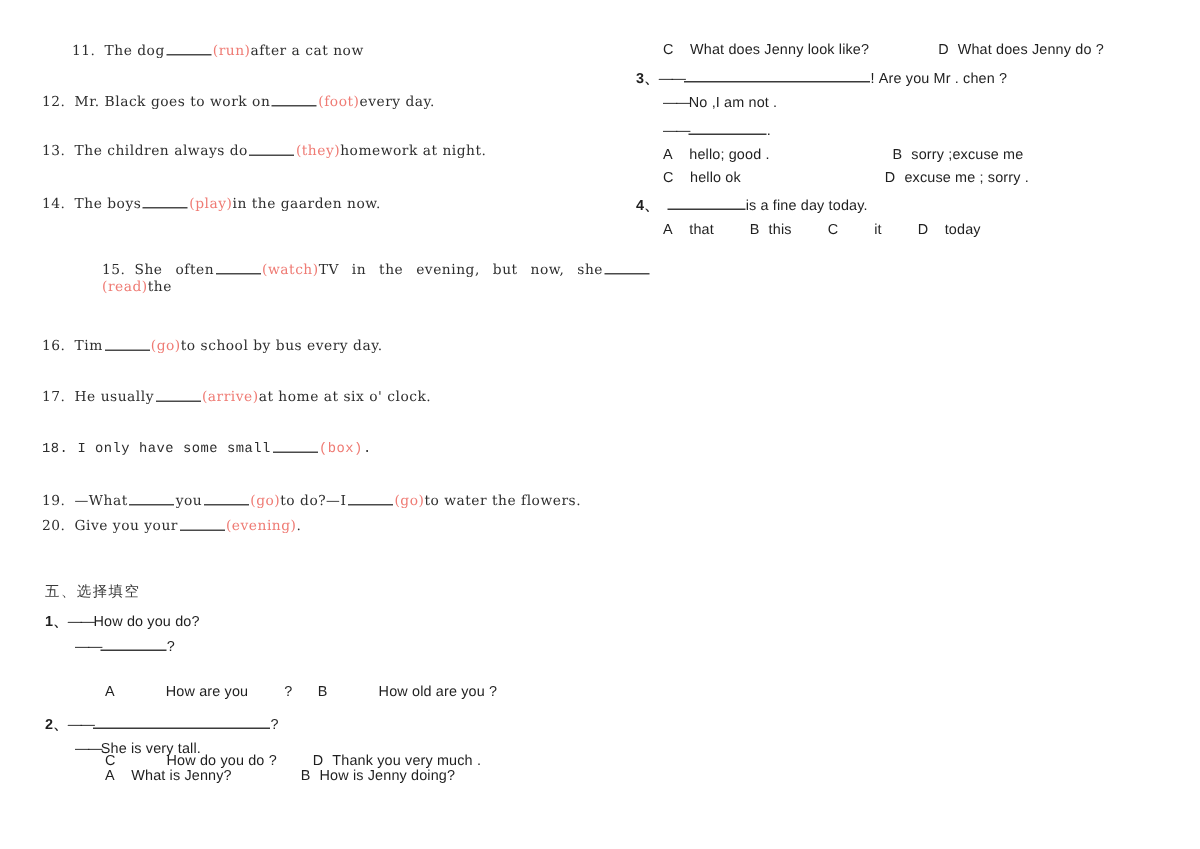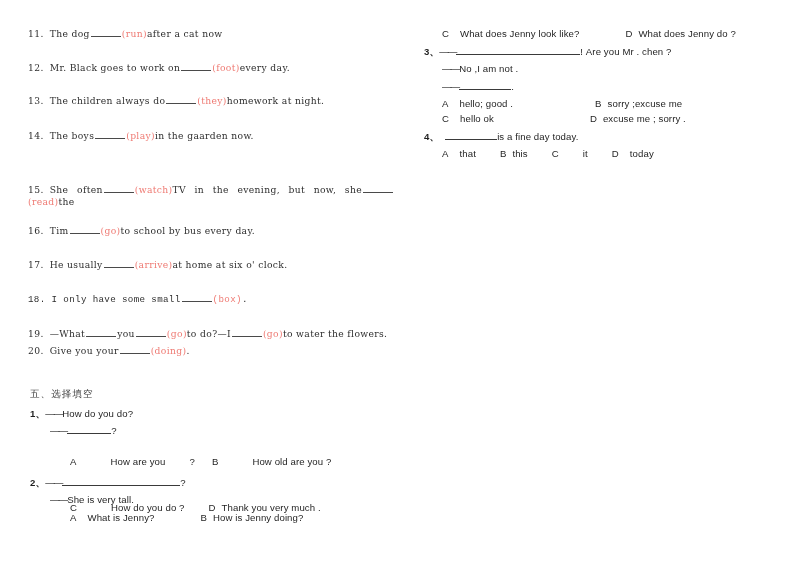--- a/index.html
+++ b/index.html
@@ -119,58 +119,58 @@
 </style>
 </head>
 <body>
 
 <div id="page">
 
   <div class="col" id="col-left">
 
     <div class="fill-block">
 
-      <div class="fill-item" style="top:28px;">
+      <div class="fill-item" style="top:28px;margin-left:20px;">
         <span>11.</span><span class="sp-2"></span><span>The dog</span><span class="blank b-md"></span><span class="hint">(run)</span><span>after a cat now</span>
       </div>
 
       <div class="fill-item" style="top:62px;">
         <span>12.</span><span class="sp-2"></span><span>Mr. Black goes to work on</span><span class="blank b-md"></span><span class="hint">(foot)</span><span>every day.</span>
       </div>
 
       <div class="fill-item" style="top:95px;">
         <span>13.</span><span class="sp-2"></span><span>The children always do</span><span class="blank b-md"></span><span class="hint">(they)</span><span>homework at night.</span>
       </div>
 
       <div class="fill-item" style="top:130px;">
         <span>14.</span><span class="sp-2"></span><span>The boys</span><span class="blank b-md"></span><span class="hint">(play)</span><span>in the gaarden now.</span>
       </div>
 
-      <div class="fill-item wrap" style="top:184px; width:366px;">
+      <div class="fill-item wrap" style="top:174px; width:366px;margin-left:40px;">
         <span>15.</span><span class="sp-2"></span><span>She   often</span><span class="blank b-md"></span><span class="hint">(watch)</span><span>TV   in   the   evening, but   now, she</span><span class="blank b-md"></span><span class="hint">(read)</span><span>the</span>
       </div>
 
       <div class="fill-item" style="top:225px;">
         <span>16.</span><span class="sp-2"></span><span>Tim</span><span class="blank b-md"></span><span class="hint">(go)</span><span>to school by bus every day.</span>
       </div>
 
       <div class="fill-item" style="top:259px;">
         <span>17.</span><span class="sp-2"></span><span>He usually</span><span class="blank b-md"></span><span class="hint">(arrive)</span><span>at home at six o' clock.</span>
       </div>
 
       <div class="fill-item" style="top:293px;font-family:Liberation Mono, monospace;">
         <span>18.</span><span class="sp-2"></span><span>I only have some small</span><span class="blank b-md"></span><span class="hint">(box)</span><span>.</span>
       </div>
 
       <div class="fill-item" style="top:328px;">
         <span>19.</span><span class="sp-2"></span><span>—What</span><span class="blank b-md"></span><span>you</span><span class="blank b-md"></span><span class="hint">(go)</span><span>to do?—I</span><span class="blank b-md"></span><span class="hint">(go)</span><span>to water the flowers.</span>
       </div>
 
       <div class="fill-item" style="top:345px;">
-        <span>20.</span><span class="sp-2"></span><span>Give you your</span><span class="blank b-md"></span><span class="hint">(doing)</span><span>.</span>
+        <span>20.</span><span class="sp-2"></span><span>Give you your</span><span class="blank b-md"></span><span class="hint">(evening)</span><span>.</span>
       </div>
     </div>
 
     <div class="sec-head" style="top:388px;">五、选择填空</div>
 
     <div class="mc">
 
       <div class="mc-row" style="top:408px; left:2px;">
         <span class="qnum">1、</span><span class="dash">——</span><span>How do you do?</span>
       </div>

